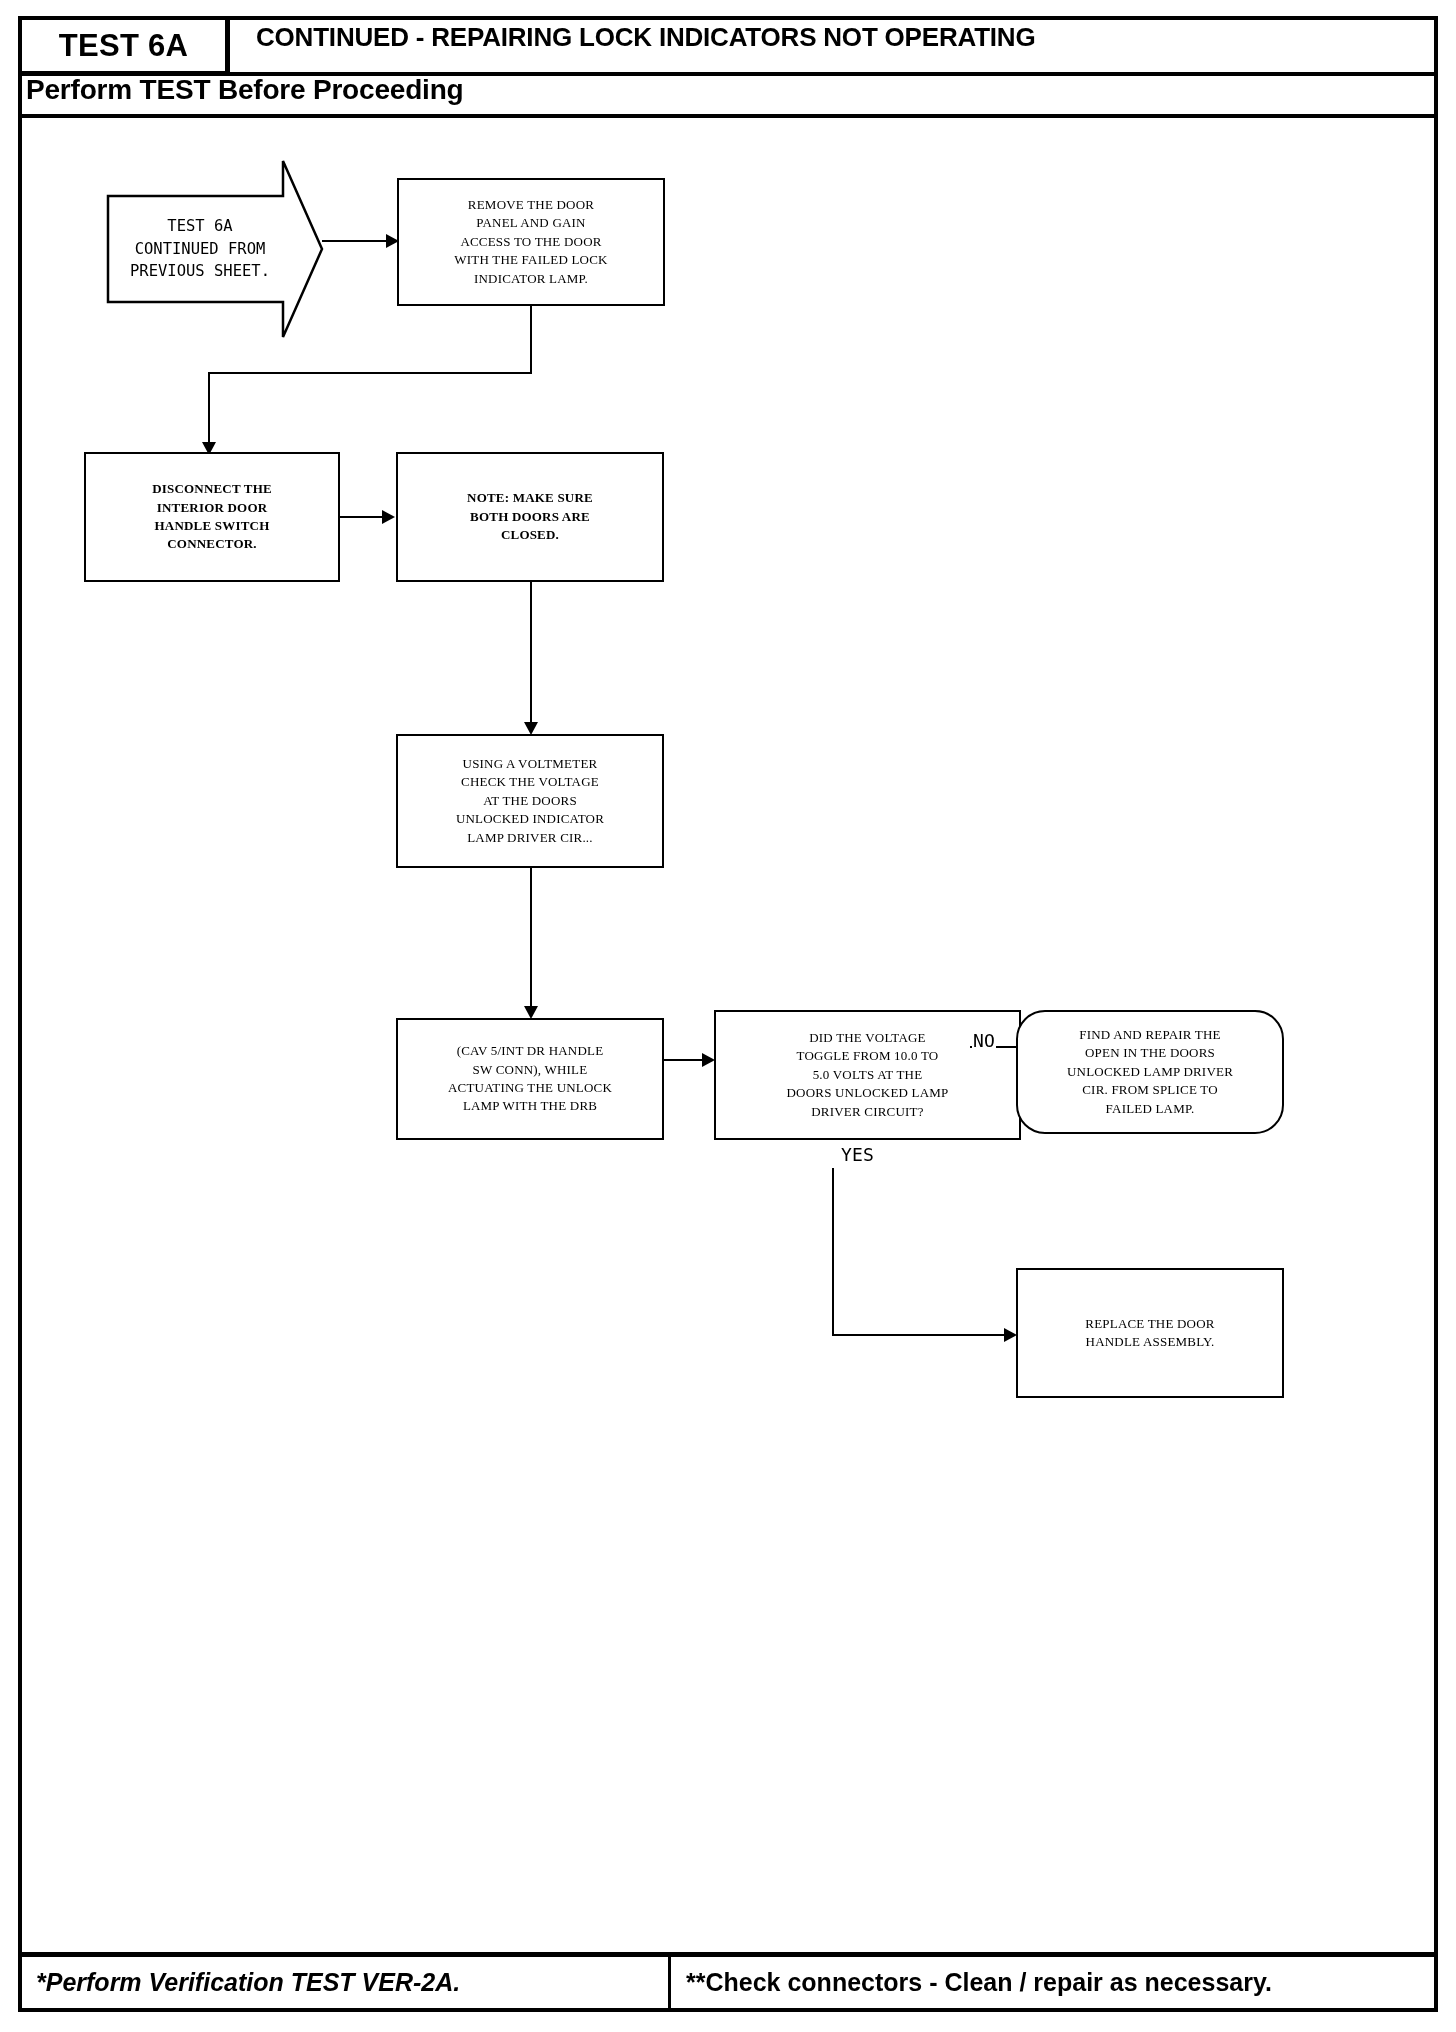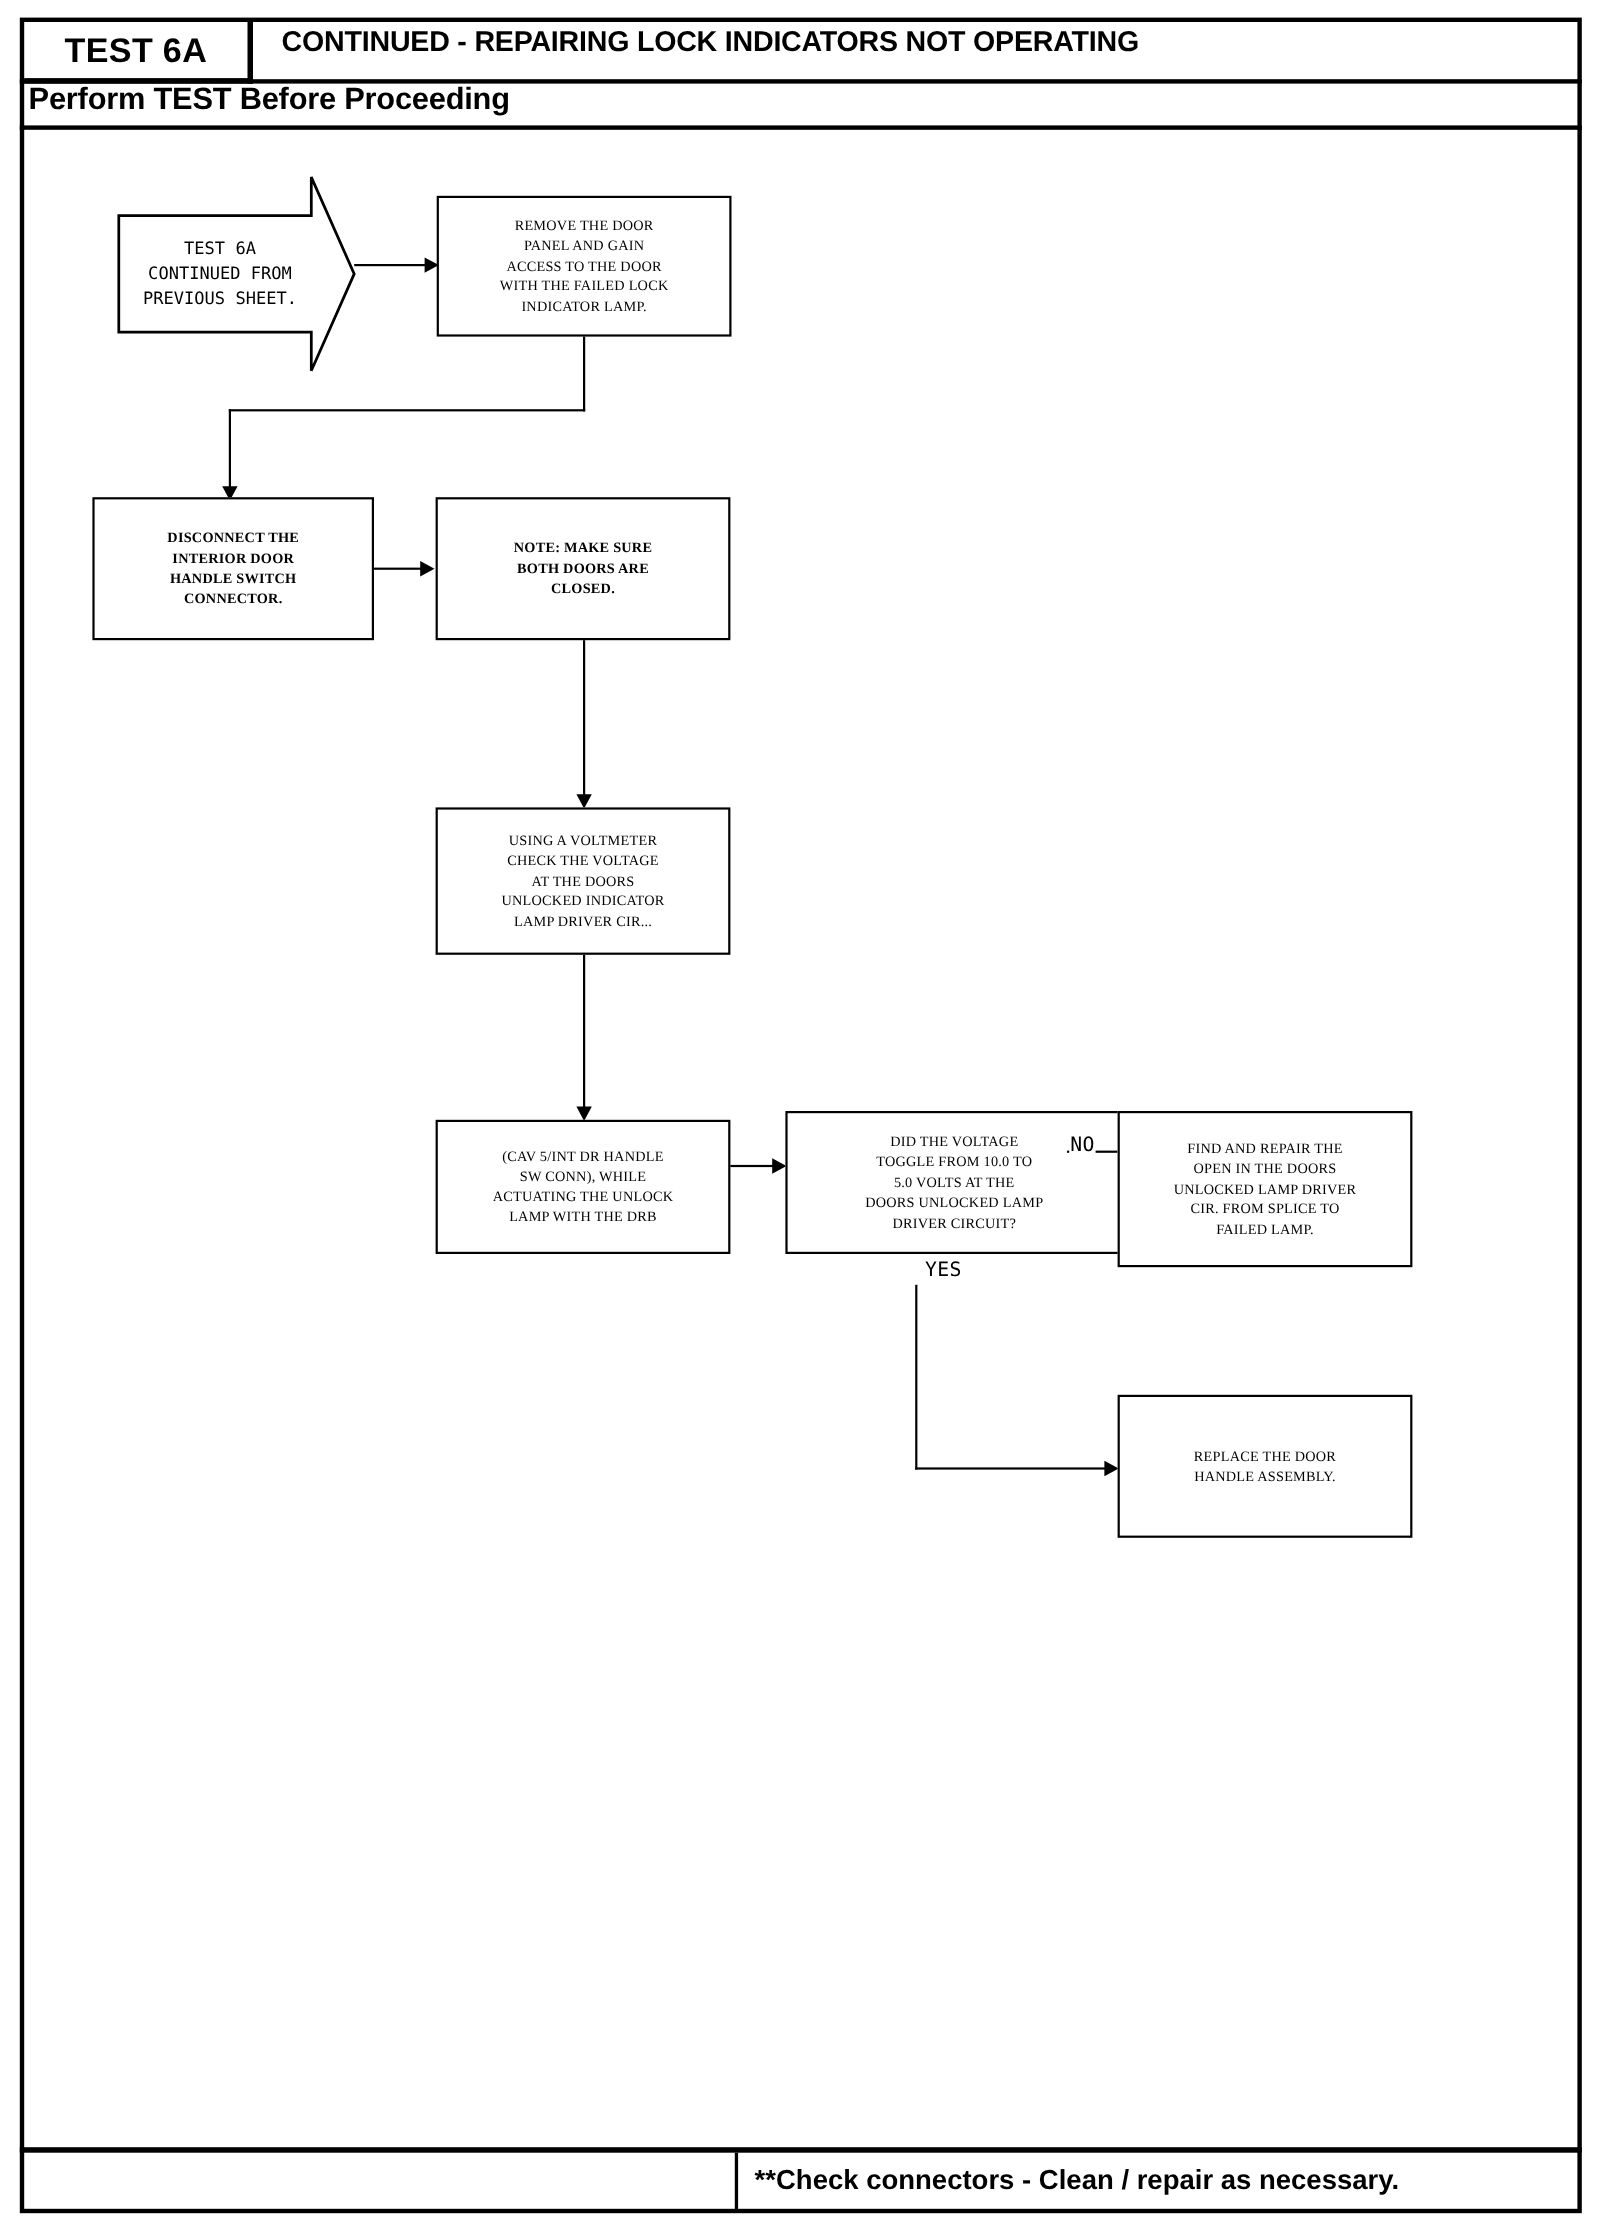--- a/index.html
+++ b/index.html
@@ -287,35 +287,36 @@
     <span class="node-text">DID THE VOLTAGE
 TOGGLE FROM 10.0 TO
 5.0 VOLTS AT THE
 DOORS UNLOCKED LAMP
 DRIVER CIRCUIT?</span>
   </div>
 
   <div class="conn conn-h" style="left:970px; top:1046px; width:46px;"></div>
   <span class="edge-label" style="left:972px; top:1030px;">NO</span>
 
-  <div class="node" style="left:1016px; top:1010px; width:268px; height:142px;">
+  <div class="node" style="left:1016px; top:1010px; width:268px; height:124px;border-radius:29px;">
     <span class="node-text">FIND AND REPAIR THE
 OPEN IN THE DOORS
 UNLOCKED LAMP DRIVER
 CIR. FROM SPLICE TO
 FAILED LAMP.</span>
   </div>
 
   <span class="edge-label" style="left:840px; top:1144px;">YES</span>
   <div class="conn conn-v" style="left:832px; top:1168px; height:168px;"></div>
   <div class="conn conn-h" style="left:832px; top:1334px; width:180px;"></div>
   <div class="arrowhead right" style="left:1004px; top:1328px;"></div>
 
   <div class="node" style="left:1016px; top:1268px; width:268px; height:130px;">
     <span class="node-text">REPLACE THE DOOR
 HANDLE ASSEMBLY.</span>
   </div>
 
   <div class="footer-band"></div>
+  <div class="footer-left">*Perform Verification TEST VER-2A.</div>
   <div class="footer-divider"></div>
   <div class="footer-right">**Check connectors - Clean / repair as necessary.</div>
 
 </div>
 
 </body></html>

